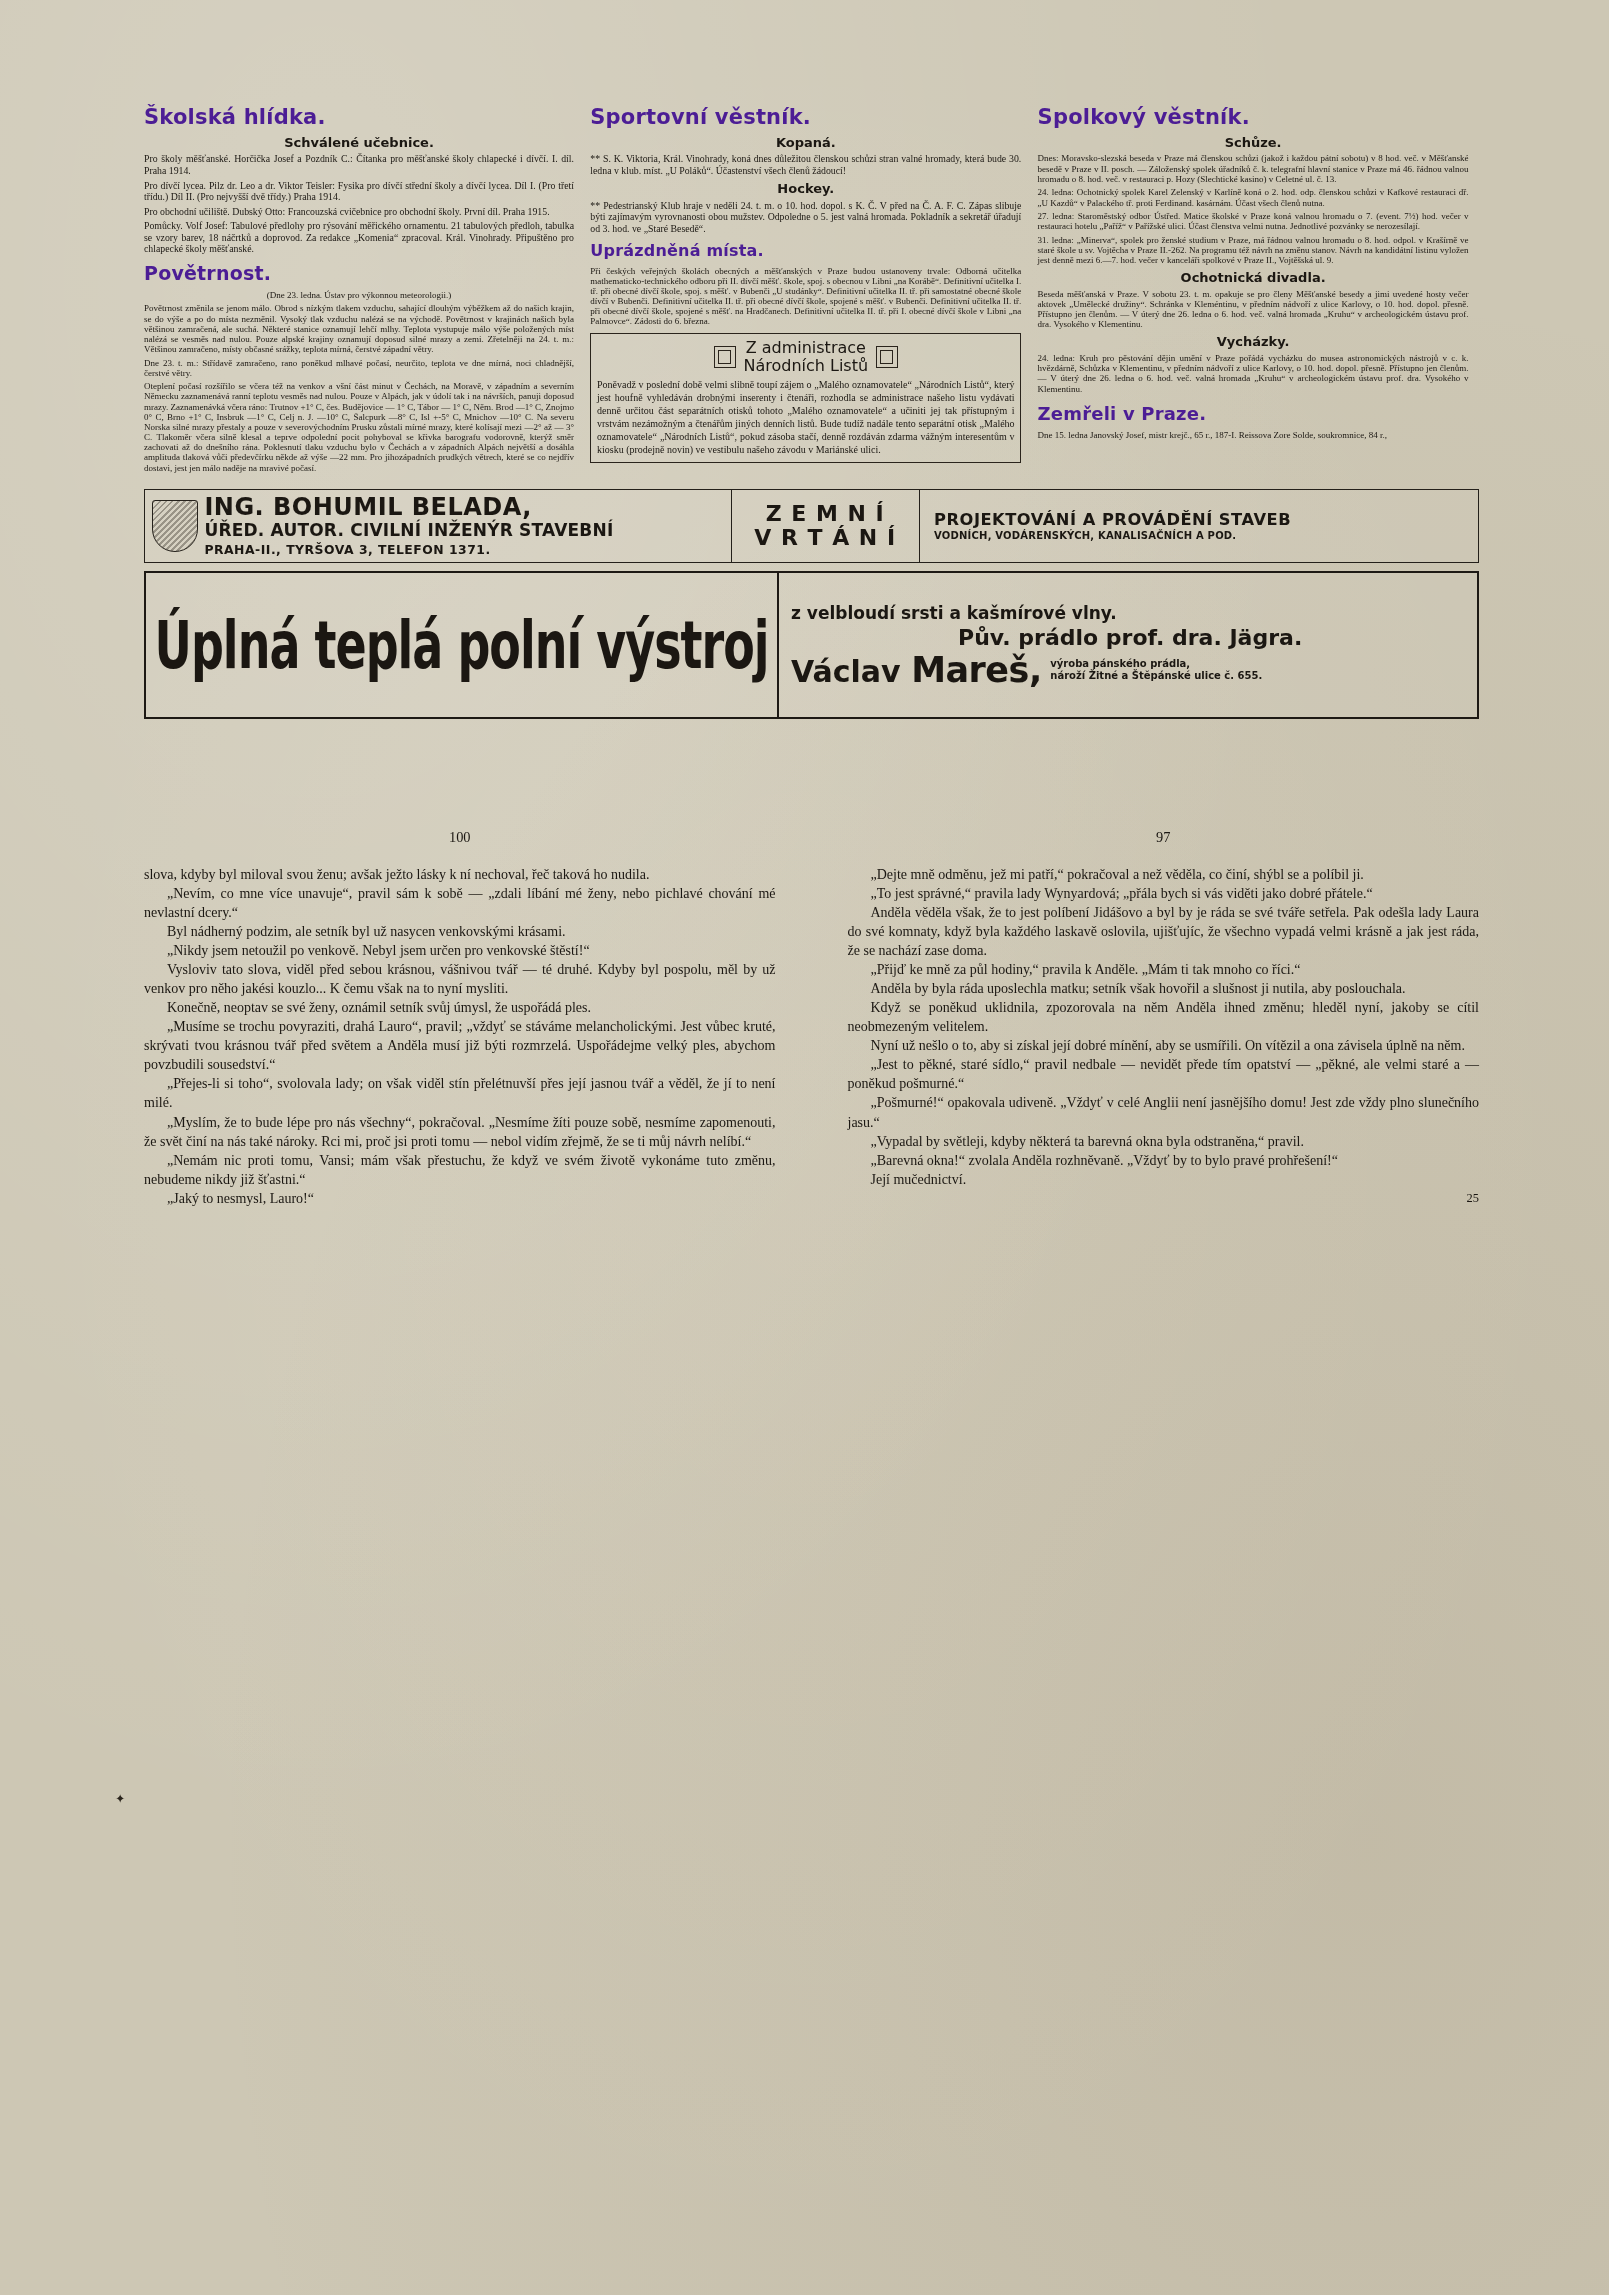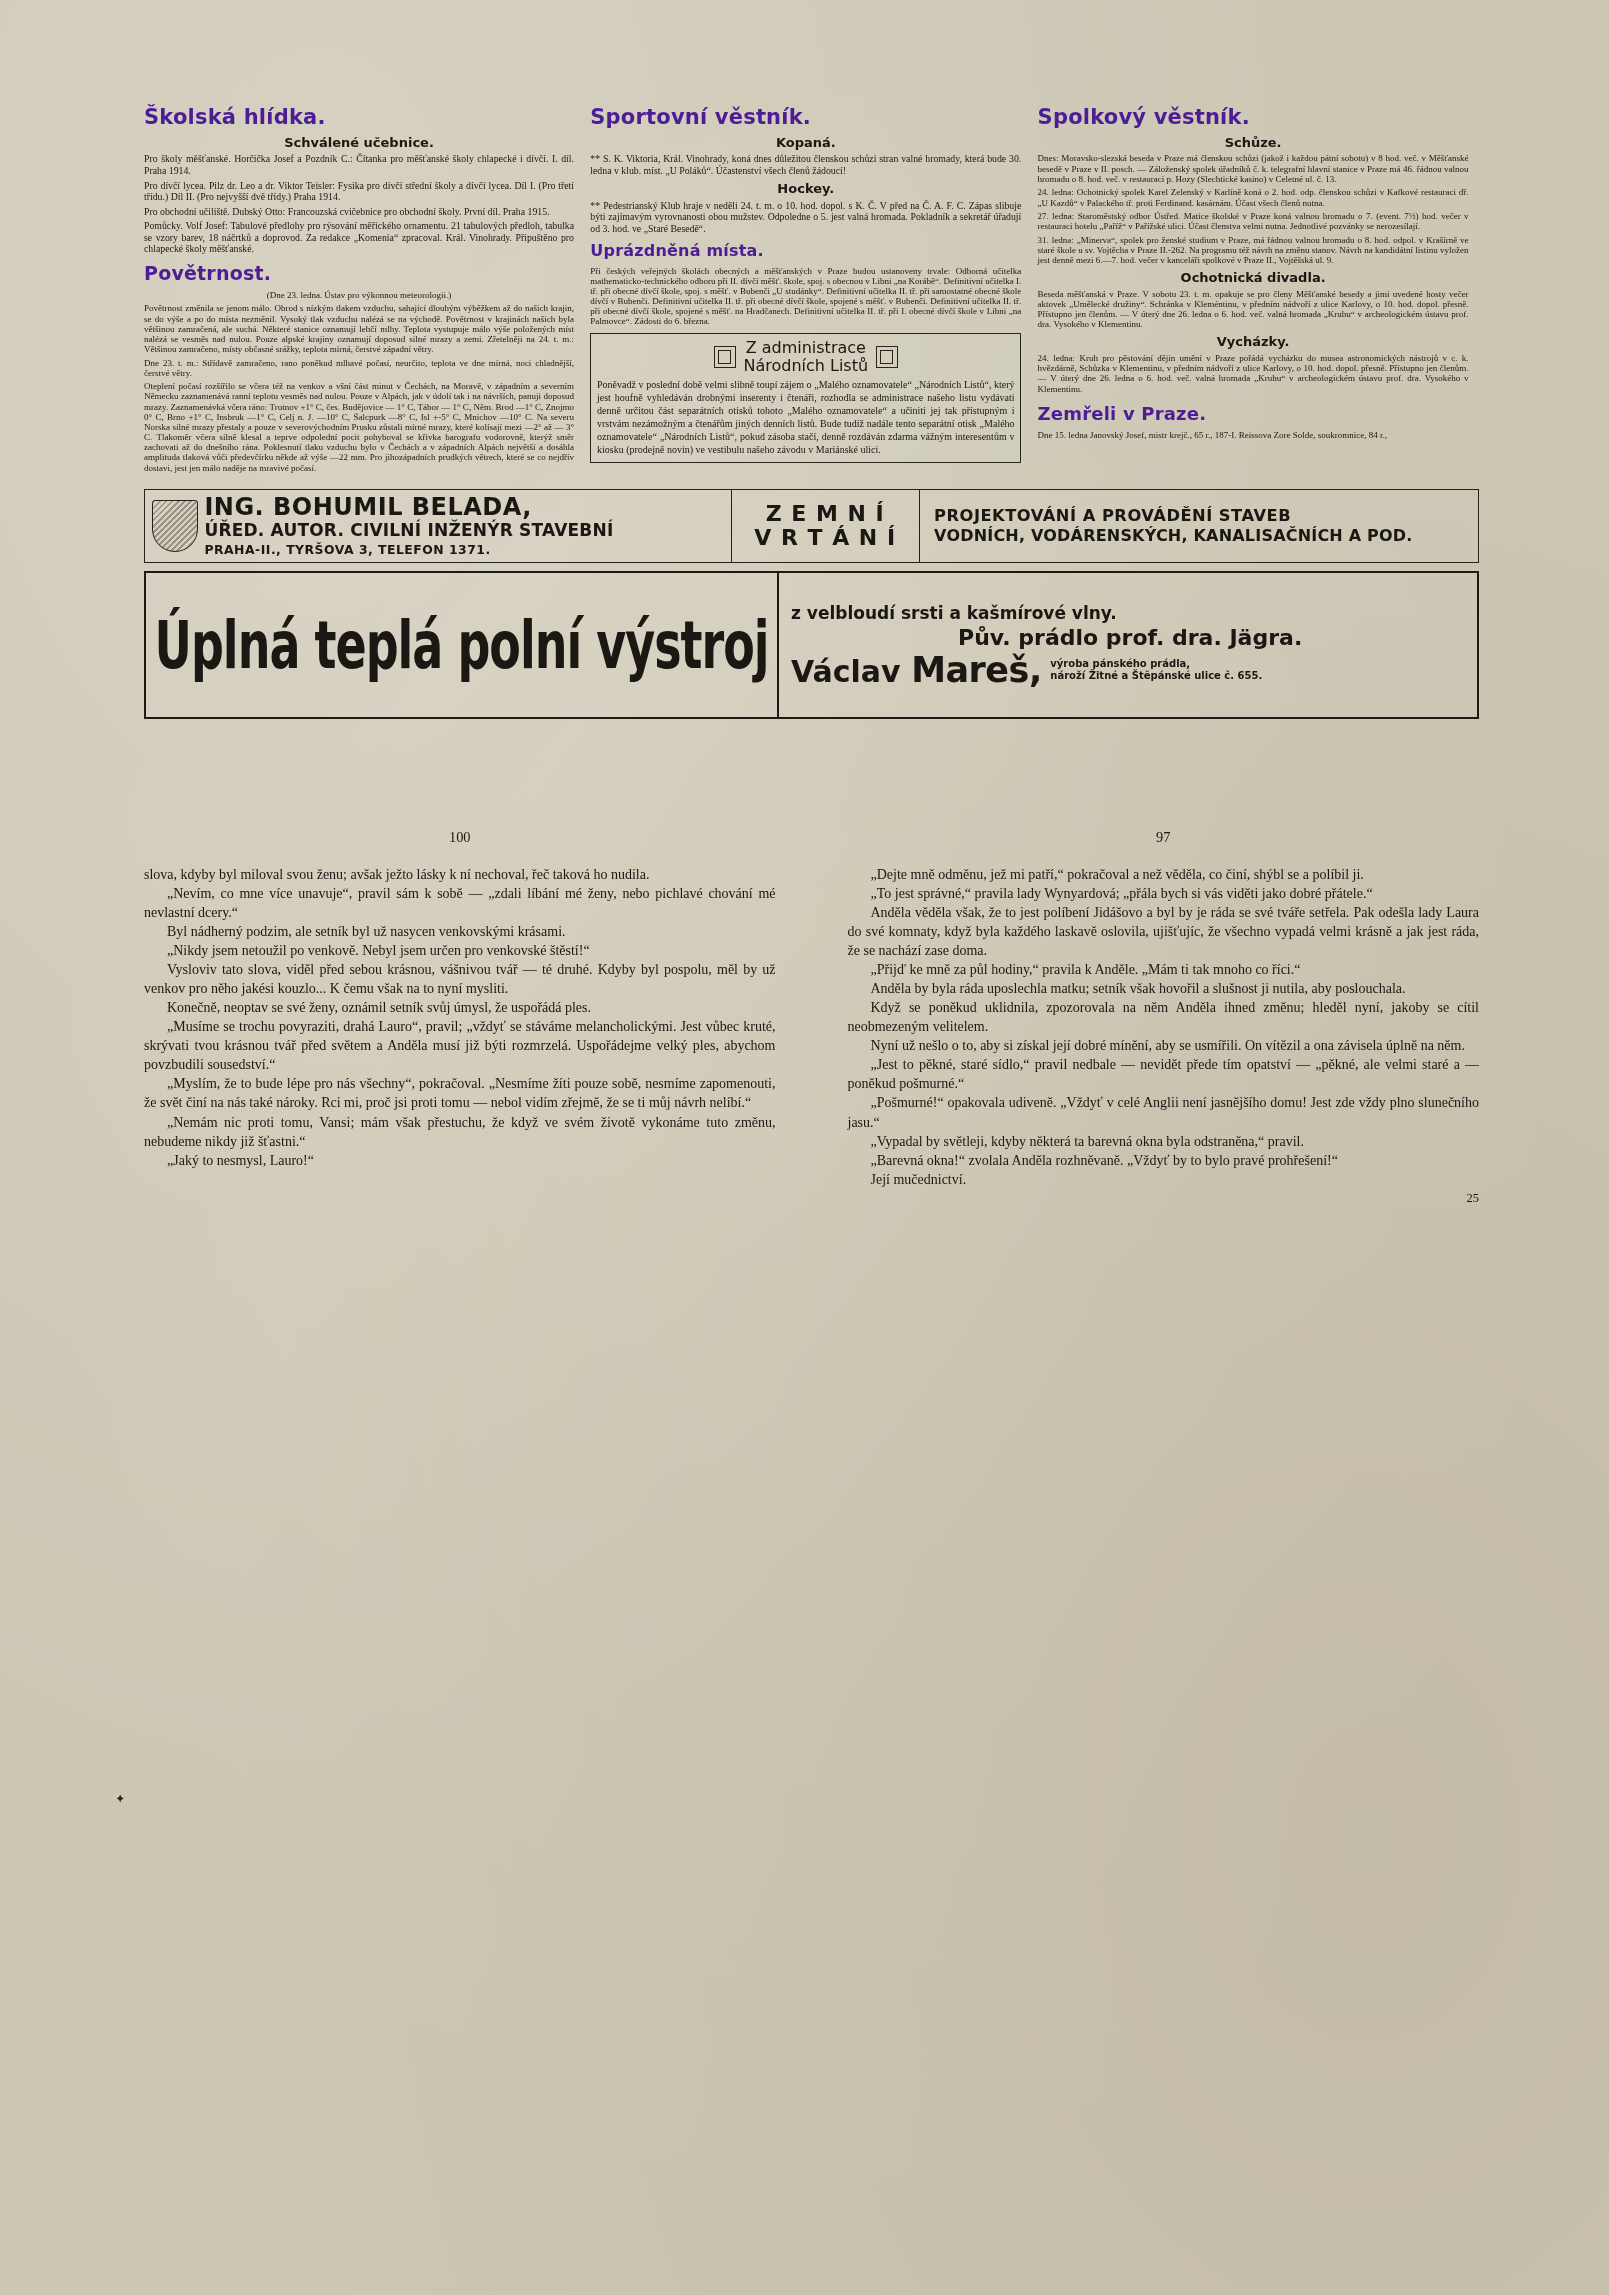--- a/index.html
+++ b/index.html
@@ -176,21 +176,21 @@
   }
   .ad1 .c1 {
     font-family: "DejaVu Sans", sans-serif;
     font-weight: bold;
     font-size: 16.3px;
     letter-spacing: 0.5px;
   }
   .ad1 .c2 {
     font-family: "DejaVu Sans", sans-serif;
     font-weight: bold;
-    font-size: 16px;
+    font-size: 10px;
     letter-spacing: 0.2px;
     margin-top: 1px;
   }
 
   
   .ad2 {
     margin-top: 8.6px;
     border: 2.4px solid #1d1914;
     display: flex;
     height: 144px;
@@ -413,20 +413,21 @@
 
       <div class="bcol">
         <div class="pgnum">100</div>
         <p class="noind">slova, kdyby byl miloval svou ženu; avšak ježto lásky k ní nechoval, řeč taková ho nudila.</p>
         <p>„Nevím, co mne více unavuje“, pravil sám k sobě — „zdali líbání mé ženy, nebo pichlavé chování mé nevlastní dcery.“</p>
         <p>Byl nádherný podzim, ale setník byl už nasycen venkovskými krásami.</p>
         <p>„Nikdy jsem netoužil po venkově. Nebyl jsem určen pro venkovské štěstí!“</p>
         <p>Vysloviv tato slova, viděl před sebou krásnou, vášnivou tvář — té druhé. Kdyby byl pospolu, měl by už venkov pro něho jakési kouzlo... K čemu však na to nyní mysliti.</p>
         <p>Konečně, neoptav se své ženy, oznámil setník svůj úmysl, že uspořádá ples.</p>
         <p>„Musíme se trochu povyraziti, drahá Lauro“, pravil; „vždyť se stáváme melancholickými. Jest vůbec kruté, skrývati tvou krásnou tvář před světem a Anděla musí již býti rozmrzelá. Uspořádejme velký ples, abychom povzbudili sousedství.“</p>
+        <p>„Přejes-li si toho“, svolovala lady; on však viděl stín přelétnuvší přes její jasnou tvář a věděl, že jí to není milé.</p>
         <p>„Myslím, že to bude lépe pro nás všechny“, pokračoval. „Nesmíme žíti pouze sobě, nesmíme zapomenouti, že svět činí na nás také nároky. Rci mi, proč jsi proti tomu — nebol vidím zřejmě, že se ti můj návrh nelíbí.“</p>
         <p>„Nemám nic proti tomu, Vansi; mám však přestuchu, že když ve svém životě vykonáme tuto změnu, nebudeme nikdy již šťastni.“</p>
         <p>„Jaký to nesmysl, Lauro!“</p>
       </div>
 
       <div class="bcol">
         <div class="pgnum">97</div>
         <p>„Dejte mně odměnu, jež mi patří,“ pokračoval a než věděla, co činí, shýbl se a políbil ji.</p>
         <p>„To jest správné,“ pravila lady Wynyardová; „přála bych si vás viděti jako dobré přátele.“</p>
         <p>Anděla věděla však, že to jest políbení Jidášovo a byl by je ráda se své tváře setřela. Pak odešla lady Laura do své komnaty, když byla každého laskavě oslovila, ujišťujíc, že všechno vypadá velmi krásně a jak jest ráda, že se nachází zase doma.</p>

